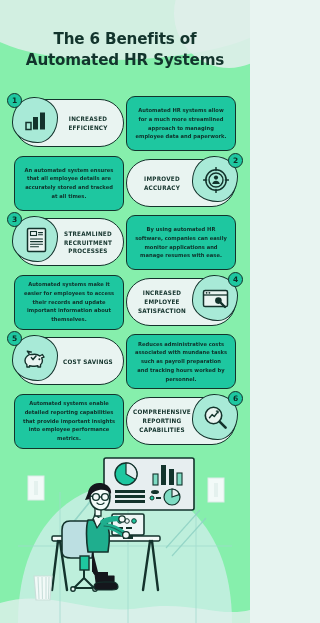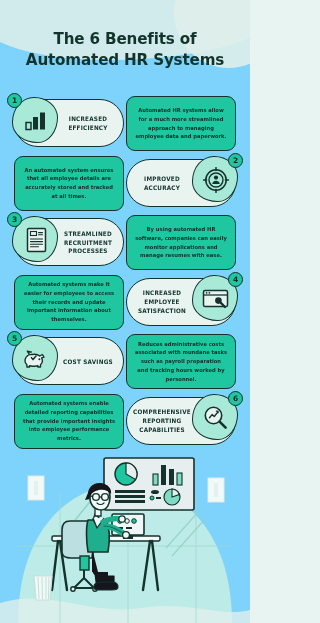--- a/index.html
+++ b/index.html
@@ -2,21 +2,21 @@
 <html><head>
 <meta charset="utf-8">
 <style>
   html,body{margin:0;padding:0;}
   body{
     width:250px;height:623px;overflow:hidden;
     background:#e8f4f1;
     font-family:"Liberation Sans",sans-serif;
     position:relative;
   }
-  .page{position:relative;width:250px;height:623px;overflow:hidden;background:#7dd3fc;}
+  .page{position:relative;width:250px;height:623px;overflow:hidden;background:#86efac;}
 
   
   .bg-wave{position:absolute;left:-20px;top:-30px;width:300px;height:90px;
     background:#dfeeea;border-radius:0 0 60% 45%;opacity:.85;}
   .bg-circle-tr{position:absolute;right:-34px;top:-42px;width:110px;height:110px;
     border-radius:50%;background:#dfeeea;opacity:.9;}
 
   
   .title{
     position:absolute;left:0;top:28px;width:250px;text-align:center;

